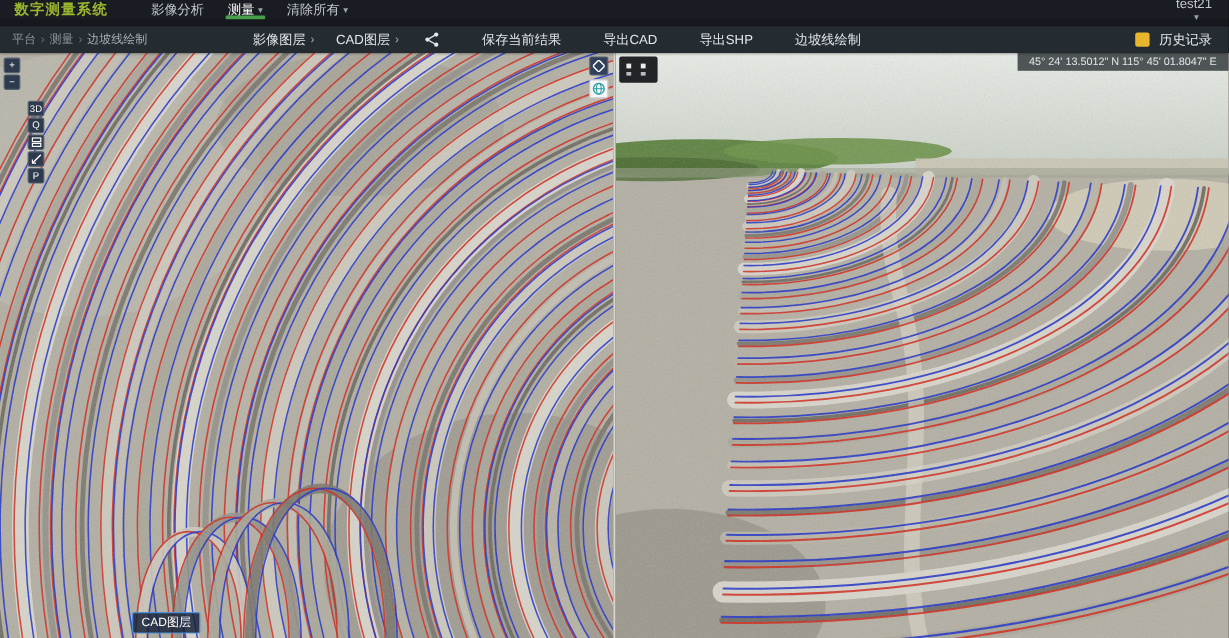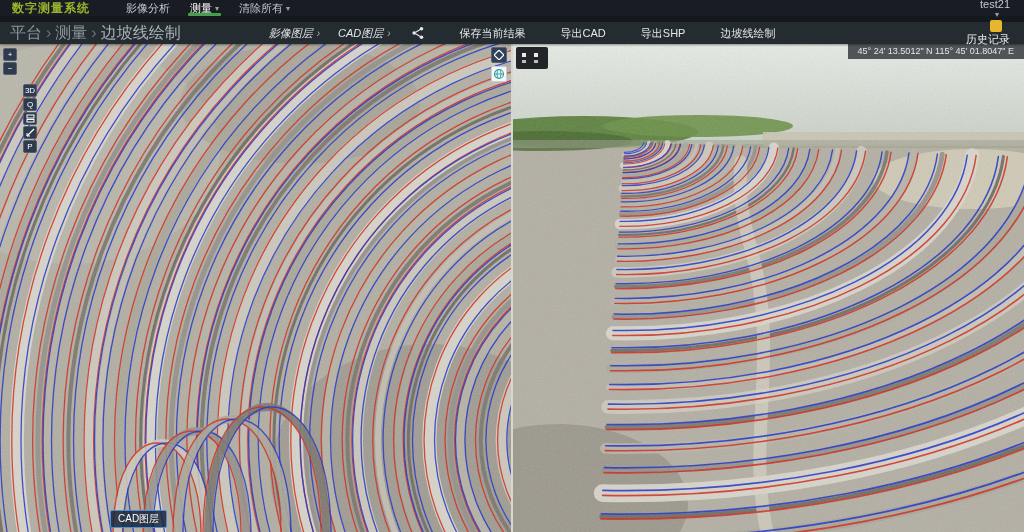--- a/index.html
+++ b/index.html
@@ -26,33 +26,33 @@
   .nav-item.active::after{content:"";position:absolute;left:8px;right:8px;bottom:0;
     height:3px;background:var(--accent);border-radius:1px;}
   .user{margin-left:auto;margin-right:14px;font-size:11px;color:#c3c8cf;
     display:flex;align-items:center;cursor:pointer;flex-direction:column;}
   .user .caret{font-size:8px;margin-left:4px;color:#9aa0a8;}
 
   
   .subbar{position:absolute;top:22px;left:0;width:1024px;height:22px;
     background:#252c31;display:flex;align-items:center;z-index:30;
     box-shadow:0 1px 2px rgba(0,0,0,.4);}
-  .breadcrumb{display:flex;align-items:center;margin-left:10px;font-size:16px;
+  .breadcrumb{display:flex;align-items:center;margin-left:10px;font-size:10px;
     color:#8d949c;white-space:nowrap;}
   .breadcrumb .sep{margin:0 4px;color:#6b7076;}
   .breadcrumb .crumb-last{color:#aab0b7;}
-  .layer-menus{display:flex;align-items:flex-start;margin-left:88px;font-style:italic;}
+  .layer-menus{display:flex;align-items:flex-start;margin-left:88px;}
   .layer-menu{display:flex;align-items:center;font-size:11px;color:#e3e6ea;
     margin-right:18px;cursor:pointer;white-space:nowrap;}
   .layer-menu .caret{font-size:10px;margin-left:4px;color:#aab0b7;}
   .share-btn{width:18px;height:16px;margin-right:14px;cursor:pointer;
     display:flex;align-items:center;justify-content:center;}
   .actions{display:flex;align-items:center;}
   .action{font-size:11px;color:#e3e6ea;margin-right:16px;cursor:pointer;white-space:nowrap;margin-left:19px;}
-  .history{margin-left:auto;margin-right:14px;display:flex;align-items:flex-end;cursor:pointer;flex-direction:column;}
+  .history{margin-left:auto;margin-right:14px;display:flex;align-items:center;cursor:pointer;}
   .history-icon{width:12px;height:12px;border-radius:2px;background:#e7b62c;margin-right:8px;}
   .history-label{font-size:11px;color:#e9ebee;white-space:nowrap;}
 
   
   .stage{position:absolute;top:44px;left:0;width:1024px;height:488px;display:flex;}
   .panel{position:relative;height:488px;overflow:hidden;cursor:grab;}
   .panel.left{width:511px;background:#b2aea2;}
   .panel.right{width:511px;background:#b3afa3;}
   .divider{width:2px;height:488px;background:#d7d7d2;z-index:5;}
   .panel svg.terrain{position:absolute;top:0;left:0;}

